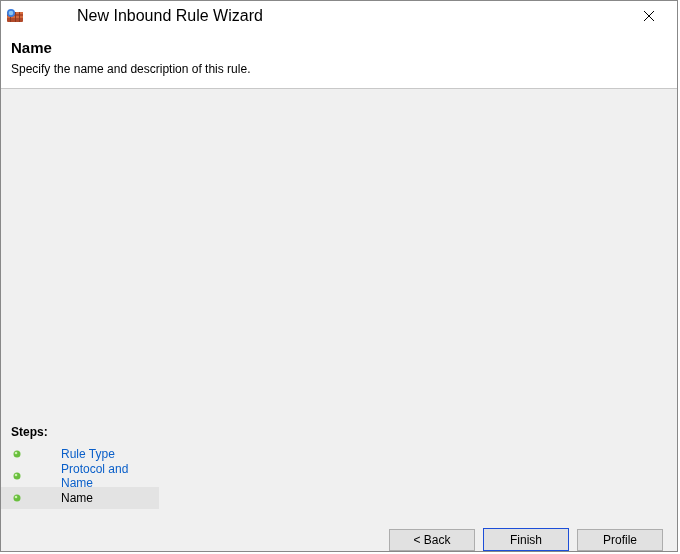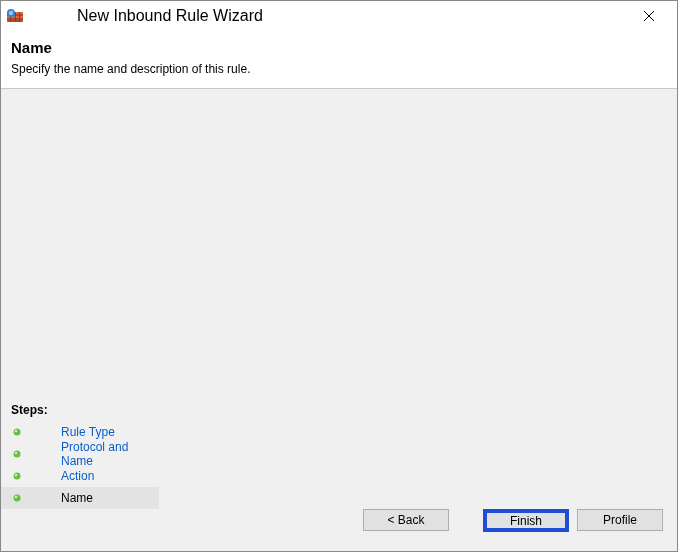--- a/index.html
+++ b/index.html
@@ -134,40 +134,39 @@
     padding: 2px 4px;
     font-size: 12px;
     font-family: inherit;
     background: #fff;
     resize: none;
   }
   .footer {
     height: 42px;
     background: #f0f0f0;
     display: flex;
-    align-items: flex-start;
+    align-items: flex-end;
     justify-content: flex-end;
     padding-right: 14px;
     gap: 8px;
   }
   .btn {
     width: 86px; height: 22px;
     background: #e1e1e1;
     border: 1px solid #adadad;
     font-size: 12px;
     font-family: inherit;
     color: #000;
     cursor: default;
     padding: 0;
     text-align: center;
   }
   .btn.primary {
-    border: 4px solid #1d4ed8;
+    border: 1px solid #1d4ed8;
     height: 23px;
-    margin-left: 26px;
   }
 </style>
 </head>
 <body>
 
 <div class="window">
 
   <div class="titlebar">
     <span class="app-icon">
       <svg width="16" height="16" viewBox="0 0 16 16">
@@ -214,29 +213,20 @@
       <div class="step">
         <span class="bullet">
           <svg width="8" height="8">
               <circle cx="4" cy="4" r="3.5" fill="#6abf3e"></circle>
               <circle cx="3" cy="3" r="1.3" fill="#cdf2b0"></circle>
             </svg>
         </span>
         <span class="step-label">Protocol and Name</span>
       </div>
 
-      <div class="step">
-        <span class="bullet">
-          <svg width="8" height="8">
-              <circle cx="4" cy="4" r="3.5" fill="#6abf3e"></circle>
-              <circle cx="3" cy="3" r="1.3" fill="#cdf2b0"></circle>
-            </svg>
-        </span>
-        <span class="step-label">Action</span>
-      </div>
 
 
       <div class="step current">
         <span class="bullet">
           <svg width="8" height="8">
               <circle cx="4" cy="4" r="3.5" fill="#6abf3e"></circle>
               <circle cx="3" cy="3" r="1.3" fill="#cdf2b0"></circle>
             </svg>
         </span>
         <span class="step-label">Name</span>

